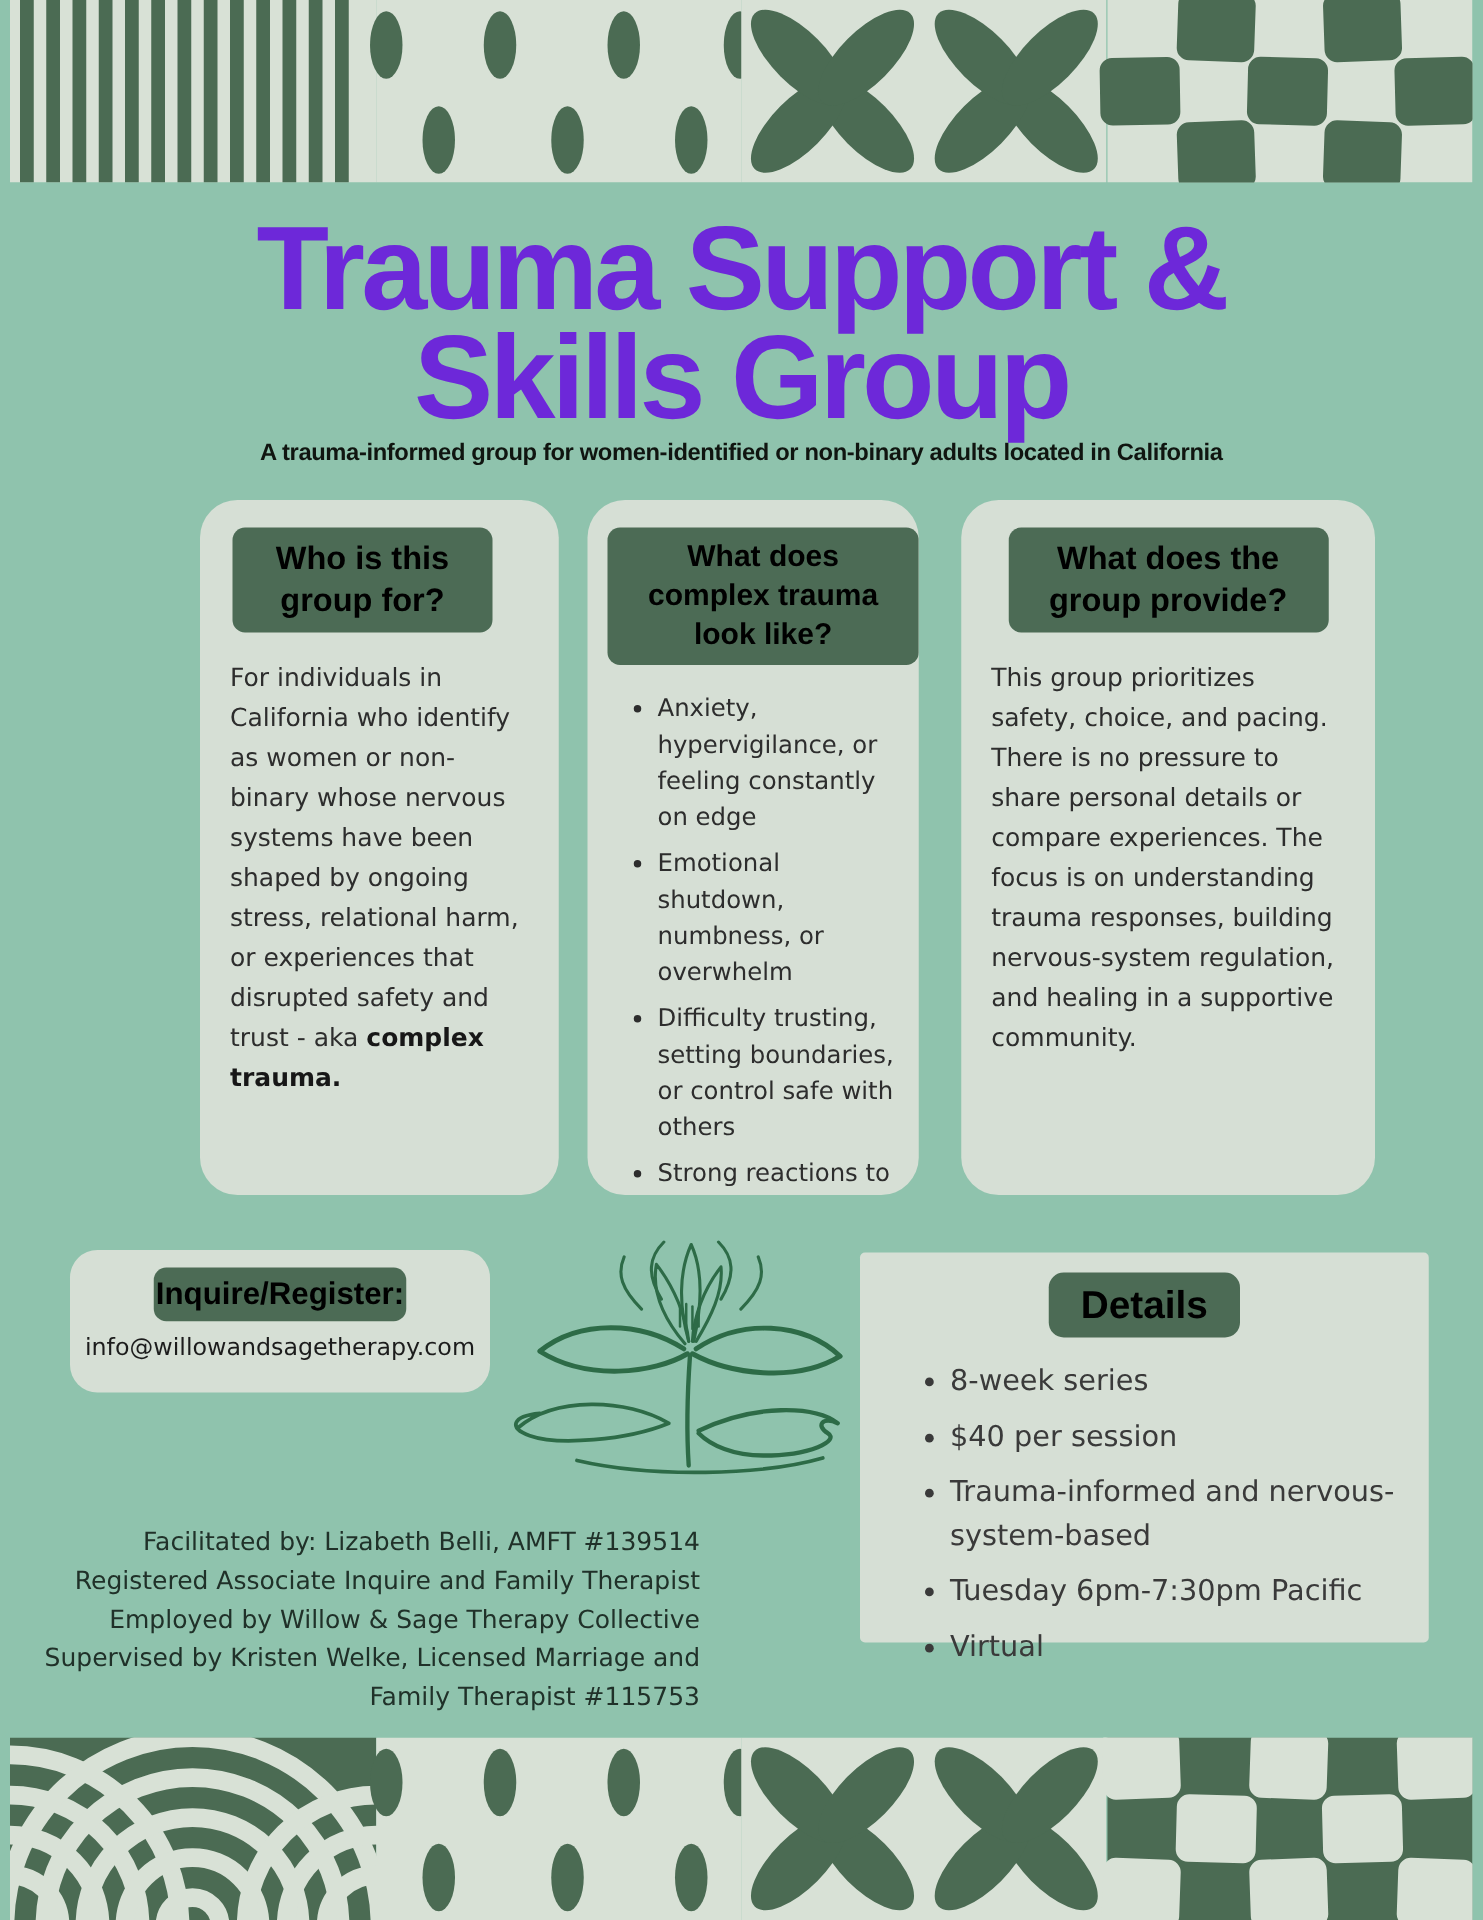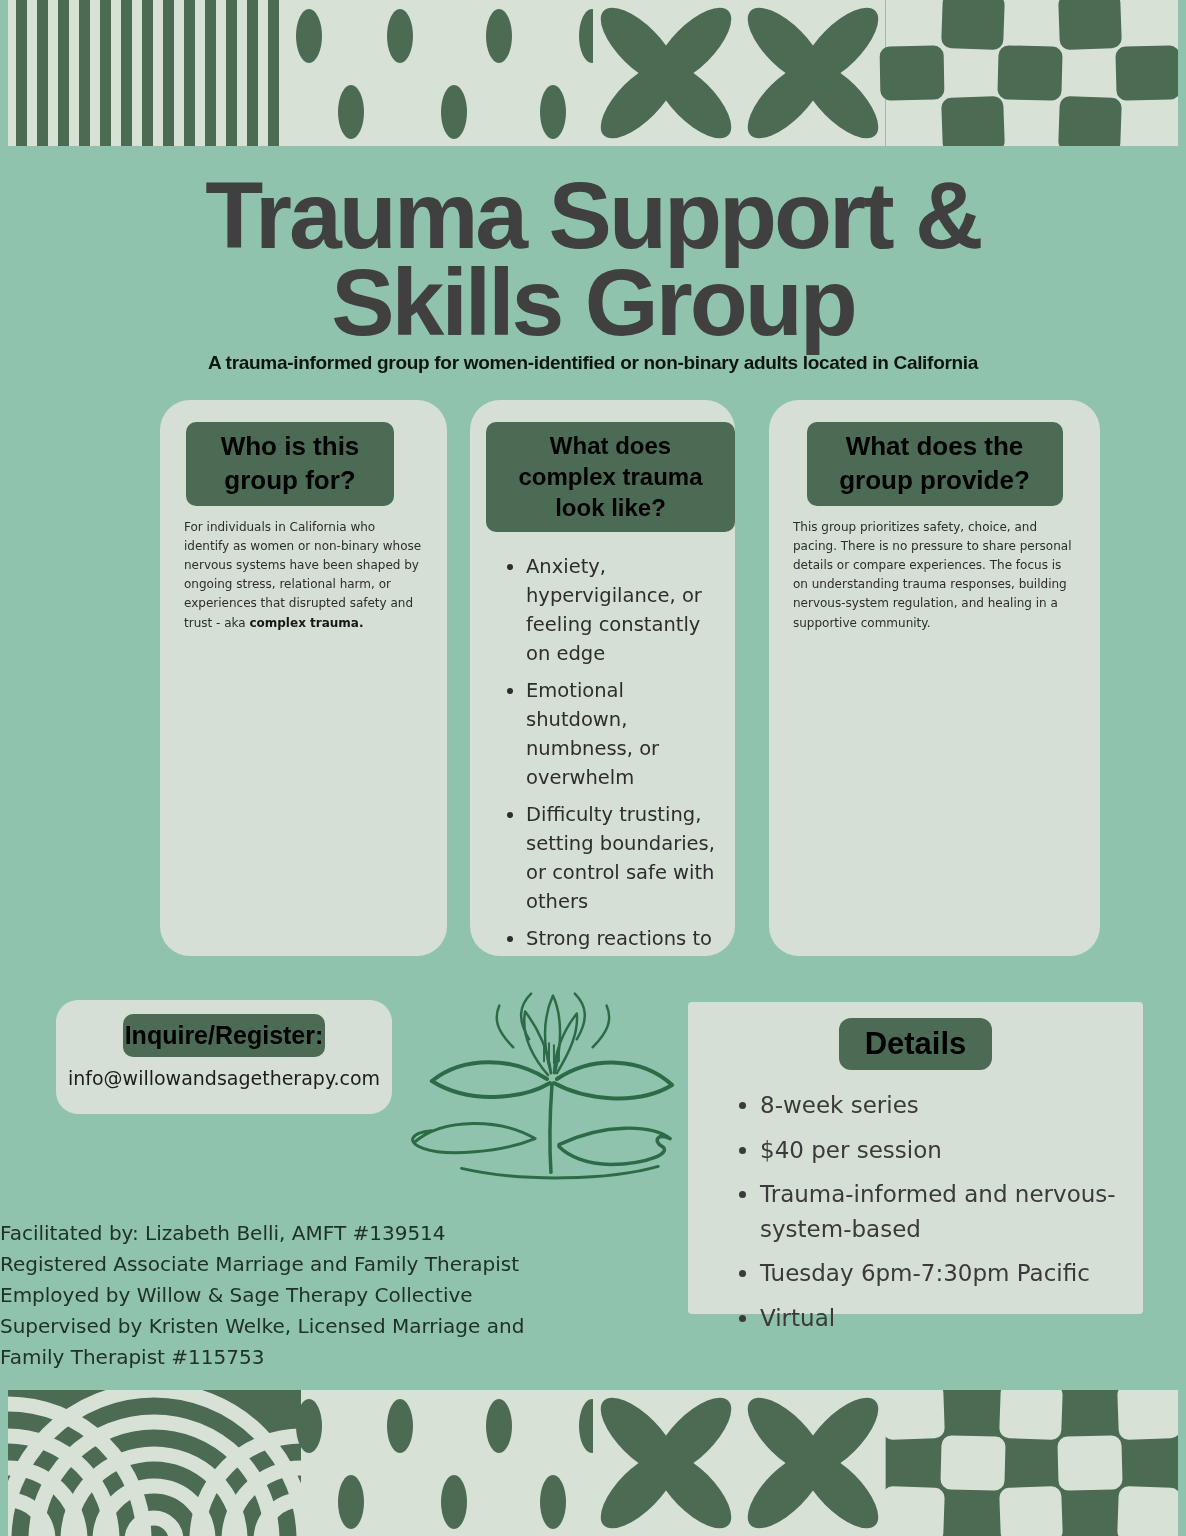--- a/index.html
+++ b/index.html
@@ -6,38 +6,38 @@
   .page{position:relative;width:1186px;height:1536px;background:#8fc3ad;overflow:hidden;
         font-family:"DejaVu Sans",sans-serif;}
 
   
   .band{position:absolute;left:8px;width:1170px;height:146px;}
   .band-top{top:0;}
   .band-bottom{top:1390px;}
 
   
   .title{position:absolute;top:172px;left:0;width:1186px;text-align:center;
-         font-family:"Liberation Sans",sans-serif;font-weight:bold;color:#404040;
+         font-family:"Liberation Sans",sans-serif;font-weight:bold;color:#6d28d9;
          font-size:95px;line-height:0.92;letter-spacing:-3px;}
   .subtitle{position:absolute;top:352px;left:0;width:1186px;text-align:center;
             font-family:"Liberation Sans",sans-serif;font-weight:bold;color:#101510;
             font-size:19px;letter-spacing:-0.3px;}
 
   
   .card{position:absolute;top:400px;height:556px;background:#d6dfd5;border-radius:30px;overflow:hidden;}
   .card1{left:160px;width:287px;}
   .card2{left:470px;width:249px;padding-left:16px;}
   .card3{left:769px;width:331px;}
   .badge{background:#4c6b55;color:#000000;font-family:"Liberation Sans",sans-serif;
          font-weight:bold;border-radius:10px;padding:8px 14px;width:fit-content;
          font-size:26px;line-height:1.3;text-align:center;}
   .card1 .badge{margin:22px 0 0 26px;max-width:180px;}
   .card2 .badge{margin:22px auto 0;max-width:252px;font-size:24px;}
   .card3 .badge{margin:22px auto 0;max-width:228px;}
-  .card-body{padding:0 24px;font-size:12px;line-height:1.6;color:#2d2d2d;}
+  .card-body{padding:0 24px;font-size:20px;line-height:1.6;color:#2d2d2d;}
   .card-body strong{color:#171717;}
   .card ul{margin:20px 0 0 0;padding:0 16px 0 40px;font-size:19.5px;line-height:1.5;color:#2d2d2d;}
   .card ul li{margin-bottom:7px;}
 
   
   .inquire{position:absolute;left:56px;top:1000px;width:336px;height:114px;
            background:#d6dfd5;border-radius:22px;}
   .inquire .badge{margin:14px auto 0;font-size:25px;padding:5px 2px;}
   .email{margin-top:10px;text-align:center;font-size:19px;color:#1c1c1c;}
 
@@ -45,21 +45,21 @@
   .lotus{position:absolute;left:402px;top:982px;width:288px;height:202px;}
 
   
   .details{position:absolute;left:688px;top:1002px;width:455px;height:312px;
            background:#d6dfd5;border-radius:4px;}
   .details .badge{margin:16px auto 0;font-size:31px;padding:6px 26px;border-radius:12px;}
   .details ul{margin:18px 0 0 0;padding:0 24px 0 72px;font-size:23px;line-height:1.5;color:#3a3a3a;}
   .details ul li{margin-bottom:10px;}
 
   
-  .facilitator{position:absolute;left:0;top:1218px;width:560px;text-align:left;
+  .facilitator{position:absolute;left:0;top:1218px;width:560px;text-align:right;
                font-size:20px;line-height:1.55;color:#203129;}
 </style>
 </head>
 <body>
 
 <div class="page">
 
   <div class="band band-top">
     <svg width="1170" height="146" viewBox="0 0 1170 146">
       <defs>
@@ -187,21 +187,21 @@
       <li>8-week series</li>
       <li>$40 per session</li>
       <li>Trauma-informed and nervous-system-based</li>
       <li>Tuesday 6pm-7:30pm Pacific</li>
       <li>Virtual</li>
     </ul>
   </div>
 
   <div class="facilitator">
     <div>Facilitated by: Lizabeth Belli, AMFT #139514</div>
-    <div>Registered Associate Marriage and Family Therapist</div>
+    <div>Registered Associate Inquire and Family Therapist</div>
     <div>Employed by Willow &amp; Sage Therapy Collective</div>
     <div>Supervised by Kristen Welke, Licensed Marriage and</div>
     <div>Family Therapist #115753</div>
   </div>
 
   <div class="band band-bottom">
     <svg width="1170" height="146" viewBox="0 0 1170 146">
 
       <g>
         <rect x="0" y="0" width="293" height="146" fill="#4b6b53"></rect>

